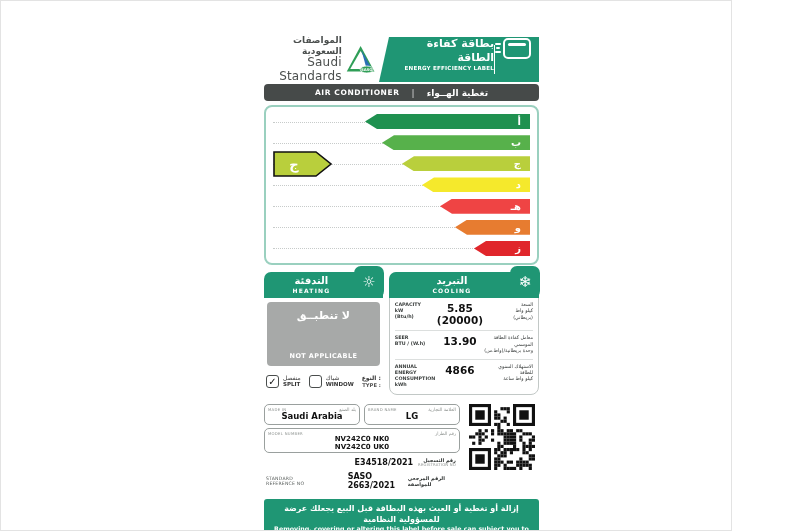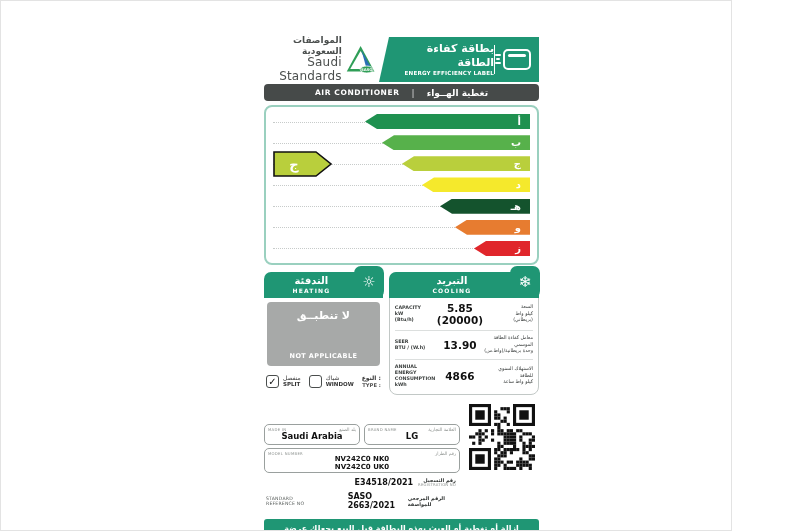--- a/index.html
+++ b/index.html
@@ -13,21 +13,21 @@
   .canvas { position:relative; width:732px; height:531px; background:#fff; border:1px solid #e3e3e3; overflow:hidden; }
   .label { position:absolute; left:263px; top:36px; width:275px; }
 
   
   .hdr { display:flex; align-items:stretch; height:45px; }
   .hdr-left { display:flex; align-items:center; justify-content:flex-end; gap:4px; width:115px; padding-right:4px; }
   .org { text-align:right; line-height:1.15; color:#4b4f4e; }
   .org-ar { font-size:9px; font-weight:bold; }
   .org-en { font-size:12px; letter-spacing:.2px; }
   .banner { flex:1; background:var(--green); clip-path:polygon(10px 0,100% 0,100% 100%,0 100%);
-            display:flex; align-items:center; justify-content:flex-end; padding:0 8px 0 16px; color:#fff; }
+            display:flex; align-items:flex-start; justify-content:flex-end; padding:0 8px 0 16px; color:#fff; }
   .banner-titles { text-align:right; line-height:1.25; }
   .banner-ar { font-size:11px; font-weight:bold; }
   .banner-en { font-size:5.6px; font-weight:bold; letter-spacing:.2px; }
   .banner-sep { width:1px; background:#fff; align-self:stretch; margin:8px 0; }
   .ac-icon { position:relative; width:36px; height:24px; flex:0 0 auto; }
   .ac-body { position:absolute; right:0; top:1px; width:28px; height:21px; border:2px solid #fff; border-radius:5px; }
   .ac-slot { position:absolute; right:5px; top:6px; width:18px; height:3px; background:#fff; border-radius:2px; }
   .ac-air span { position:absolute; left:0; height:2px; background:#fff; border-radius:1px; }
   .ac-air span:nth-child(1){ top:6px; width:6px; }
   .ac-air span:nth-child(2){ top:10px; width:4px; left:1px; }
@@ -60,21 +60,21 @@
   .head-tab { position:absolute; top:-6px; right:-1px; width:30px; height:32px; background:var(--green);
               border-radius:7px; display:flex; align-items:center; justify-content:center; font-size:15px; color:#fff; }
   .heat-body { margin:4px 3px 0; height:64px; background:var(--grayblock); border-radius:4px; color:#fff;
                display:flex; flex-direction:column; align-items:center; justify-content:center; gap:6px; }
   .na-ar { font-size:11px; font-weight:bold; }
   .na-en { font-size:6.5px; font-weight:bold; letter-spacing:.4px;margin-top:24px; }
 
   .coolbox { flex:1; position:relative; border:1px solid #c2c8c6; border-radius:8px; background:#fff; }
   .coolbox .panel-head { margin:-1px -1px 0; border-radius:7px 7px 0 0; }
   .cool-rows { padding:0 5px 2px; }
-  .crow { display:flex; align-items:center; padding:4px 0; }
+  .crow { display:flex; align-items:flex-start; padding:4px 0; }
   .crow + .crow { border-top:1px solid #dcdfde; }
   .crow-en { width:42px; font-size:4.8px; font-weight:bold; color:#3a3e3d; line-height:1.3; white-space:pre-line; }
   .crow-val { flex:1; text-align:center; font-size:10.5px; font-weight:bold; color:#101010; line-height:1.15; white-space:pre-line; }
   .crow-ar { width:50px; font-size:4.8px; color:#3a3e3d; text-align:right; direction:rtl; line-height:1.35; white-space:pre-line; }
 
   
   .typerow { margin-top:8px; display:flex; align-items:center; justify-content:space-between; padding:0 2px; }
   .chk-item { display:flex; align-items:center; gap:4px; }
   .chk { width:13px; height:13px; background:#fff; border:1.3px solid #4a4e4d; border-radius:3px;
          display:flex; align-items:center; justify-content:center; font-size:10px; font-weight:bold; color:#111; }
@@ -82,21 +82,21 @@
   .lbl-ar { font-size:6px; color:#333; }
   .lbl-en { font-size:5.5px; font-weight:bold; color:#333; }
   .type-lbl { text-align:right; line-height:1.25; color:#333; }
   .type-ar { font-size:6px; font-weight:bold; }
   .type-en { font-size:5.2px; font-weight:bold; color:#555; }
 
   
   .bottom { display:flex; gap:5px; margin-top:9px; }
   .bleft { flex:1; }
   .brow1 { display:flex; gap:4px; }
-  .fbox { flex:1; border:1px solid #9aa09e; border-radius:5px; height:21px; padding:2px 3px 1px; background:#fff;margin-top:20px; }
+  .fbox { flex:1; border:1px solid #9aa09e; border-radius:5px; height:21px; padding:2px 3px 1px; background:#fff; }
   .fbox-lbls { display:flex; justify-content:space-between; align-items:flex-start; }
   .f-en { font-size:3.8px; color:#8d928f; letter-spacing:.3px; }
   .f-ar { font-size:4.5px; color:#8d928f; }
   .f-val { text-align:center; font-size:8.5px; font-weight:bold; color:#111; line-height:1.1; }
   .model-box { margin-top:3px; height:25px; }
   .model-box .f-val { font-size:7px; white-space:pre-line; }
   .reg-line { display:flex; justify-content:flex-end; align-items:center; gap:5px; margin-top:4px; padding-right:4px; }
   .reg-val { font-size:8px; font-weight:bold; color:#111; }
   .reg-lbls { text-align:right; line-height:1.2; }
   .reg-ar { font-size:5px; font-weight:bold; color:#2e3231; }
@@ -180,21 +180,21 @@
           </svg>
         </div>
         <div class="srow">
           <div class="leader"></div>
           <div class="sbar" style="width:108px;background:#f5e92c">
             <span>د</span>
           </div>
         </div>
         <div class="srow">
           <div class="leader"></div>
-          <div class="sbar" style="width:90px;background:#14532d">
+          <div class="sbar" style="width:90px;background:#ef4444">
             <span>هـ</span>
           </div>
         </div>
         <div class="srow">
           <div class="leader"></div>
           <div class="sbar" style="width:75px;background:#e77c30">
             <span>و</span>
           </div>
         </div>
         <div class="srow">

